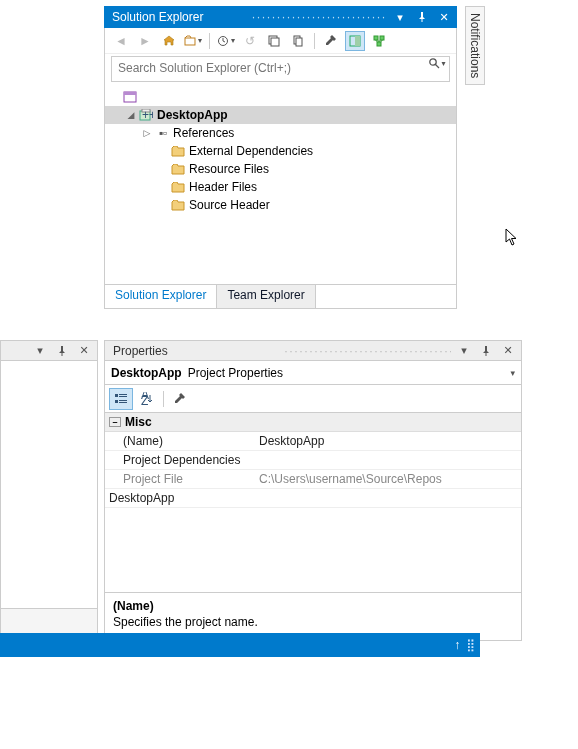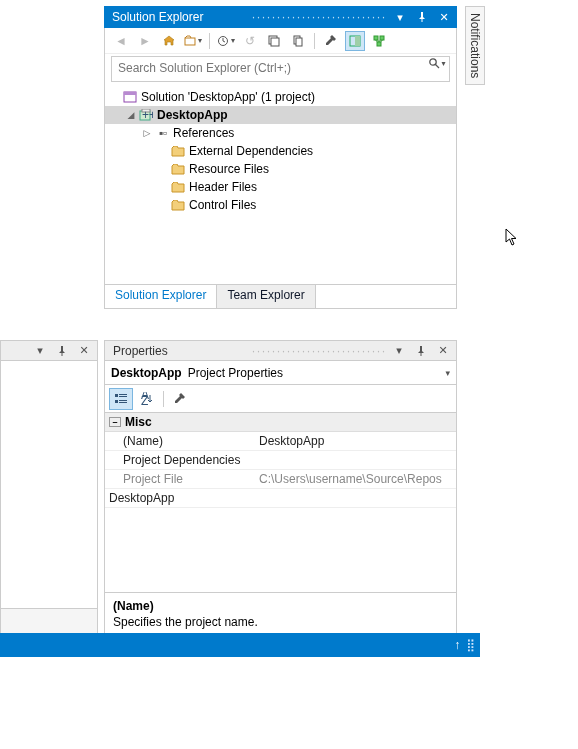--- a/index.html
+++ b/index.html
@@ -100,21 +100,21 @@
   
   .bottom-tabs { display:flex; border-top:1px solid #ccc; height:24px; }
   .bottom-tab {
     padding: 3px 10px; cursor:pointer; color:#0f172a; border-right:1px solid #ccc;
   }
   .bottom-tab.active { color:#007acc; background:#fff; }
   .bottom-tab:not(.active) { background:#eee; }
 
   
   .props-region {
-    position:absolute; left:104px; top: 340px; width: 353px;
+    position:absolute; left:104px; top: 340px; width: 418px;
   }
   .props-panel { border:1px solid #ccc; border-top:none; background:#fff; display:flex; flex-direction:column; height:280px;}
   .props-selector {
     height:24px; display:flex; align-items:center; padding:0 6px; border-bottom:1px solid #ccc; gap:6px;
   }
   .props-selector .bold { font-weight:bold; }
   .props-selector .flex { flex:1; }
   .props-selector .drop { cursor:pointer; color:#555; font-size:9px;}
   .props-tools {
     height:28px; display:flex; align-items:center; gap:2px; padding:0 4px; border-bottom:1px solid #ccc;
@@ -257,21 +257,20 @@
 
     <div class="tree">
       <div class="tree-row ind1">
         <span class="arrow"></span>
         <span class="icon sln-icon">
             <svg width="14" height="12" viewBox="0 0 14 12">
               <rect x="1" y="1" width="12" height="10" fill="none" stroke="#8e44ad" stroke-width="1"></rect>
               <rect x="1" y="1" width="12" height="3" fill="#b88ad1"></rect>
             </svg>
           </span>
-        <span>Solution 'DesktopApp' (1 project)</span>
       </div>
       <div class="tree-row ind2 selected">
         <span class="arrow">◢</span>
         <span class="icon">
             <svg width="14" height="12" viewBox="0 0 14 12">
               <rect x="1" y="2" width="10" height="9" fill="#cfead0" stroke="#4a8"></rect>
               <rect x="3" y="0" width="8" height="3" fill="#eee" stroke="#888"></rect>
               <text x="3" y="10" font-size="7" fill="#357">++</text>
             </svg>
           </span>
@@ -309,21 +308,21 @@
           </span>
         <span>Header Files</span>
       </div>
       <div class="tree-row ind4">
         <span class="arrow"></span>
         <span class="icon fld-icon">
             <svg width="14" height="11" viewBox="0 0 14 11">
               <path d="M1 2l2-2h3l1 2h6v8H1z" fill="#f3cf7a" stroke="#c9952a"></path>
             </svg>
           </span>
-        <span>Control Files</span>
+        <span>Source Header</span>
       </div>
     </div>
 
     <div class="bottom-tabs">
       <div class="bottom-tab active">Solution Explorer</div>
       <div class="bottom-tab">Team Explorer</div>
     </div>
   </div>
 </div>
 

